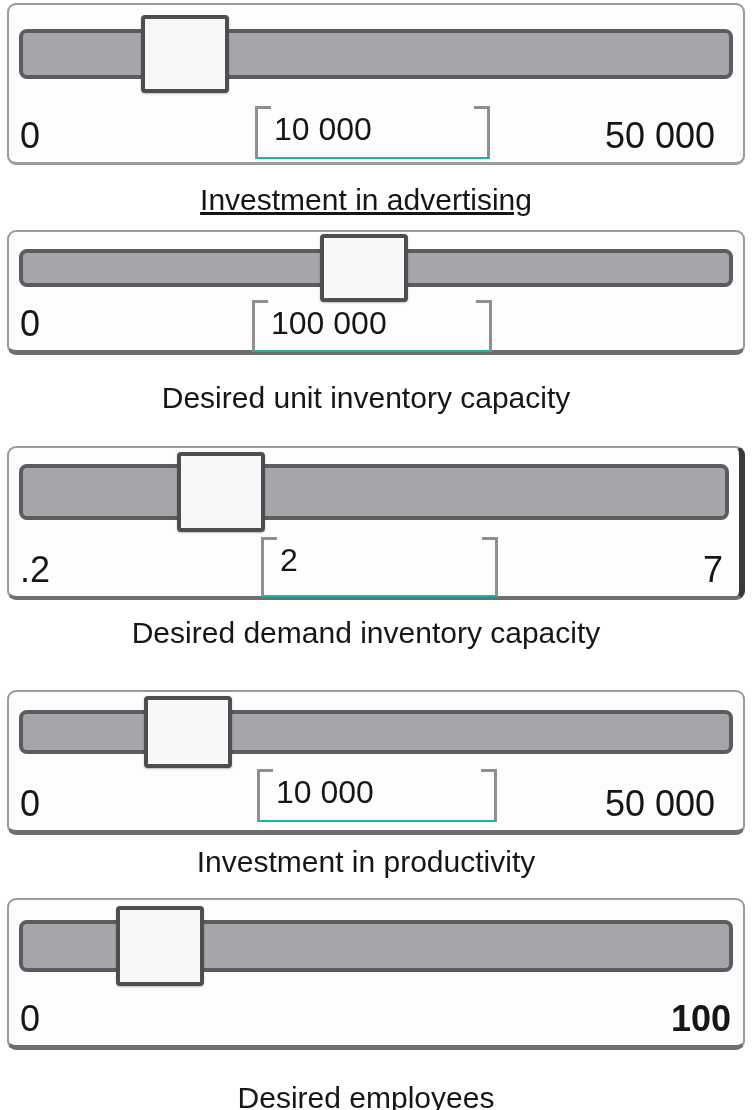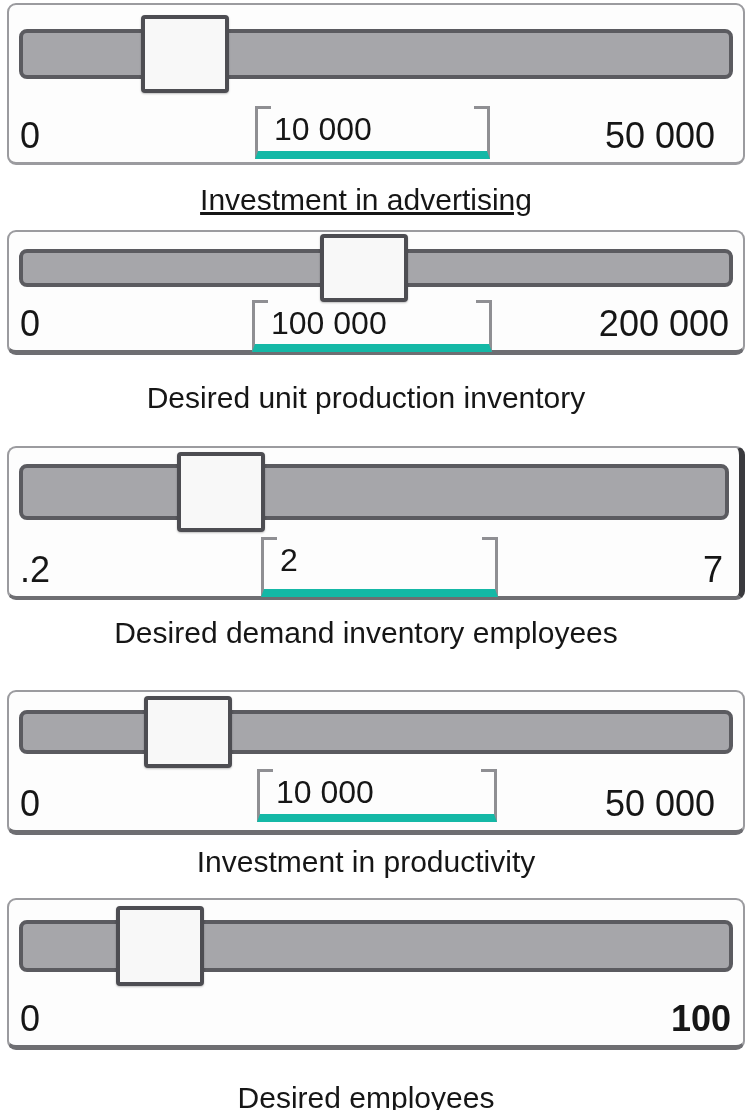--- a/index.html
+++ b/index.html
@@ -41,21 +41,21 @@
     border-radius: 4px;
     transform: translateX(-50%);
     box-shadow: 0 1px 2px rgba(0,0,0,0.25);
     cursor: pointer;
   }
 
   .bracket {
     position: absolute;
     border-left: 3px solid #8f8f93;
     border-right: 3px solid #8f8f93;
-    border-bottom: 8px solid #14b8a6;
+    border-bottom: 2px solid #14b8a6;
   }
   .bracket::before, .bracket::after {
     content: "";
     position: absolute;
     top: 0;
     width: 13px;
     height: 3px;
     background: #8f8f93;
   }
   .bracket::before { left: 0; }
@@ -146,36 +146,35 @@
 </div>
 
 <div class="slider-group g2">
   <div class="panel">
     <div class="track"></div>
     <div class="thumb" style="left: 48.4%;"></div>
     <div class="bracket">
       <span class="value-label">100 000</span>
     </div>
     <span class="min-label">0</span>
-    <span class="max-label">200 000</span>
   </div>
-  <div class="caption">Desired unit production inventory</div>
+  <div class="caption">Desired unit inventory capacity</div>
 </div>
 
 <div class="slider-group g3">
   <div class="panel">
     <div class="track"></div>
     <div class="thumb" style="left: 29.1%;"></div>
     <div class="bracket">
       <span class="value-label">2</span>
     </div>
     <span class="min-label">.2</span>
     <span class="max-label">7</span>
   </div>
-  <div class="caption">Desired demand inventory employees</div>
+  <div class="caption">Desired demand inventory capacity</div>
 </div>
 
 <div class="slider-group g4">
   <div class="panel">
     <div class="track"></div>
     <div class="thumb" style="left: 24.4%;"></div>
     <div class="bracket">
       <span class="value-label">10 000</span>
     </div>
     <span class="min-label">0</span>

